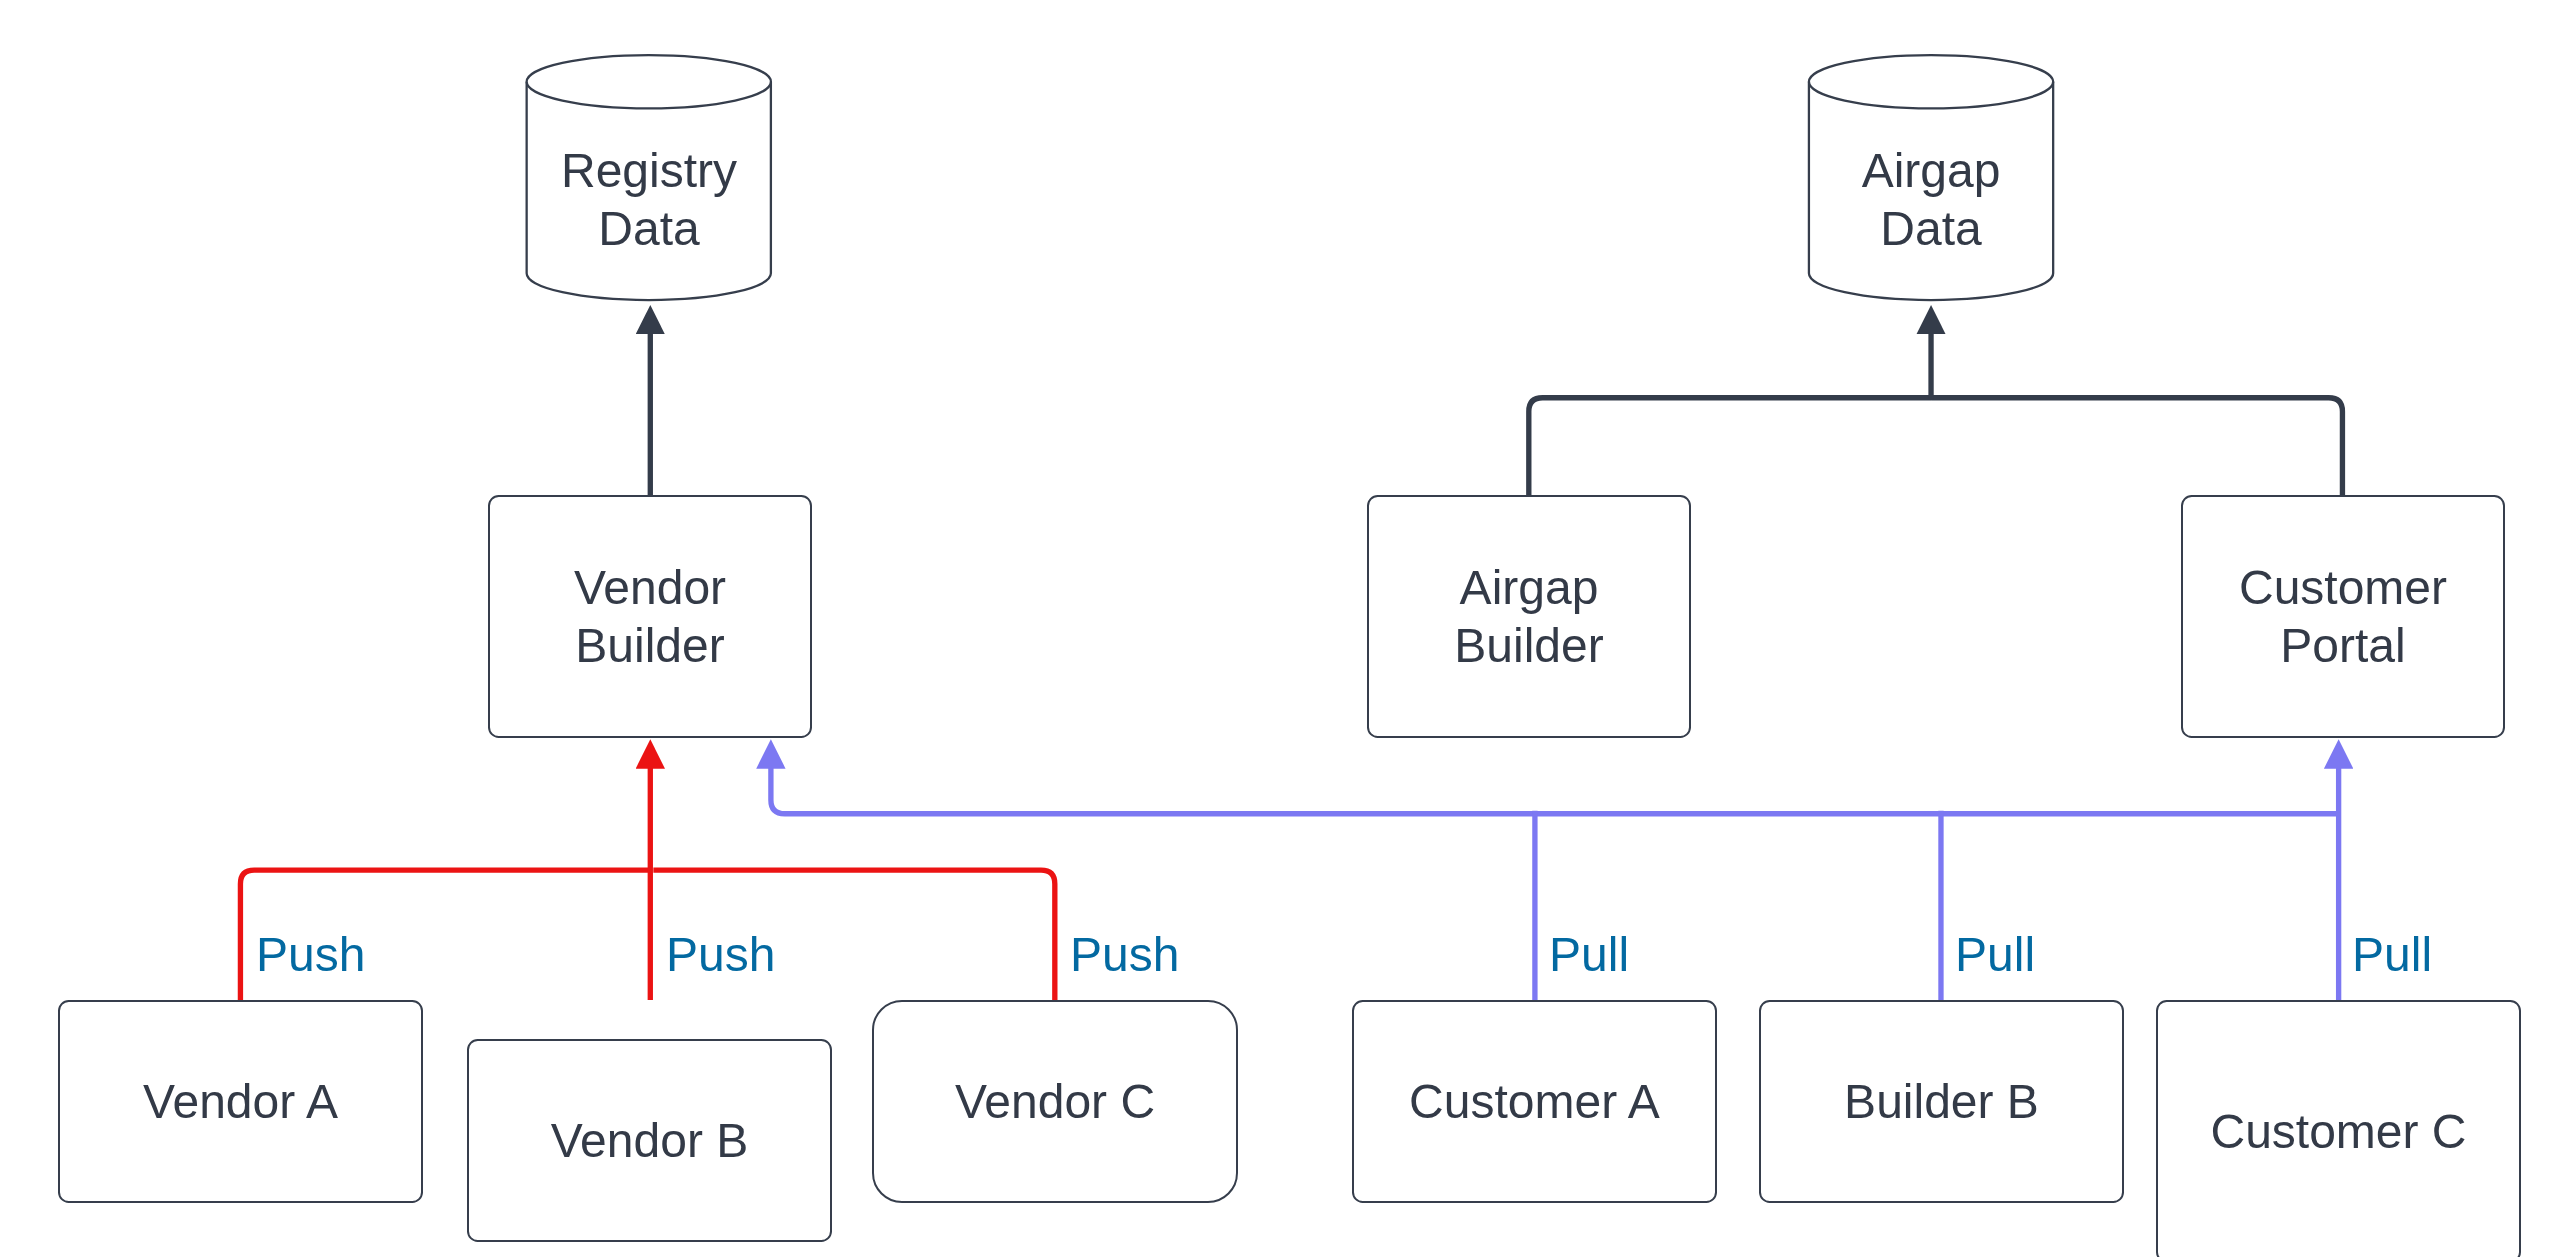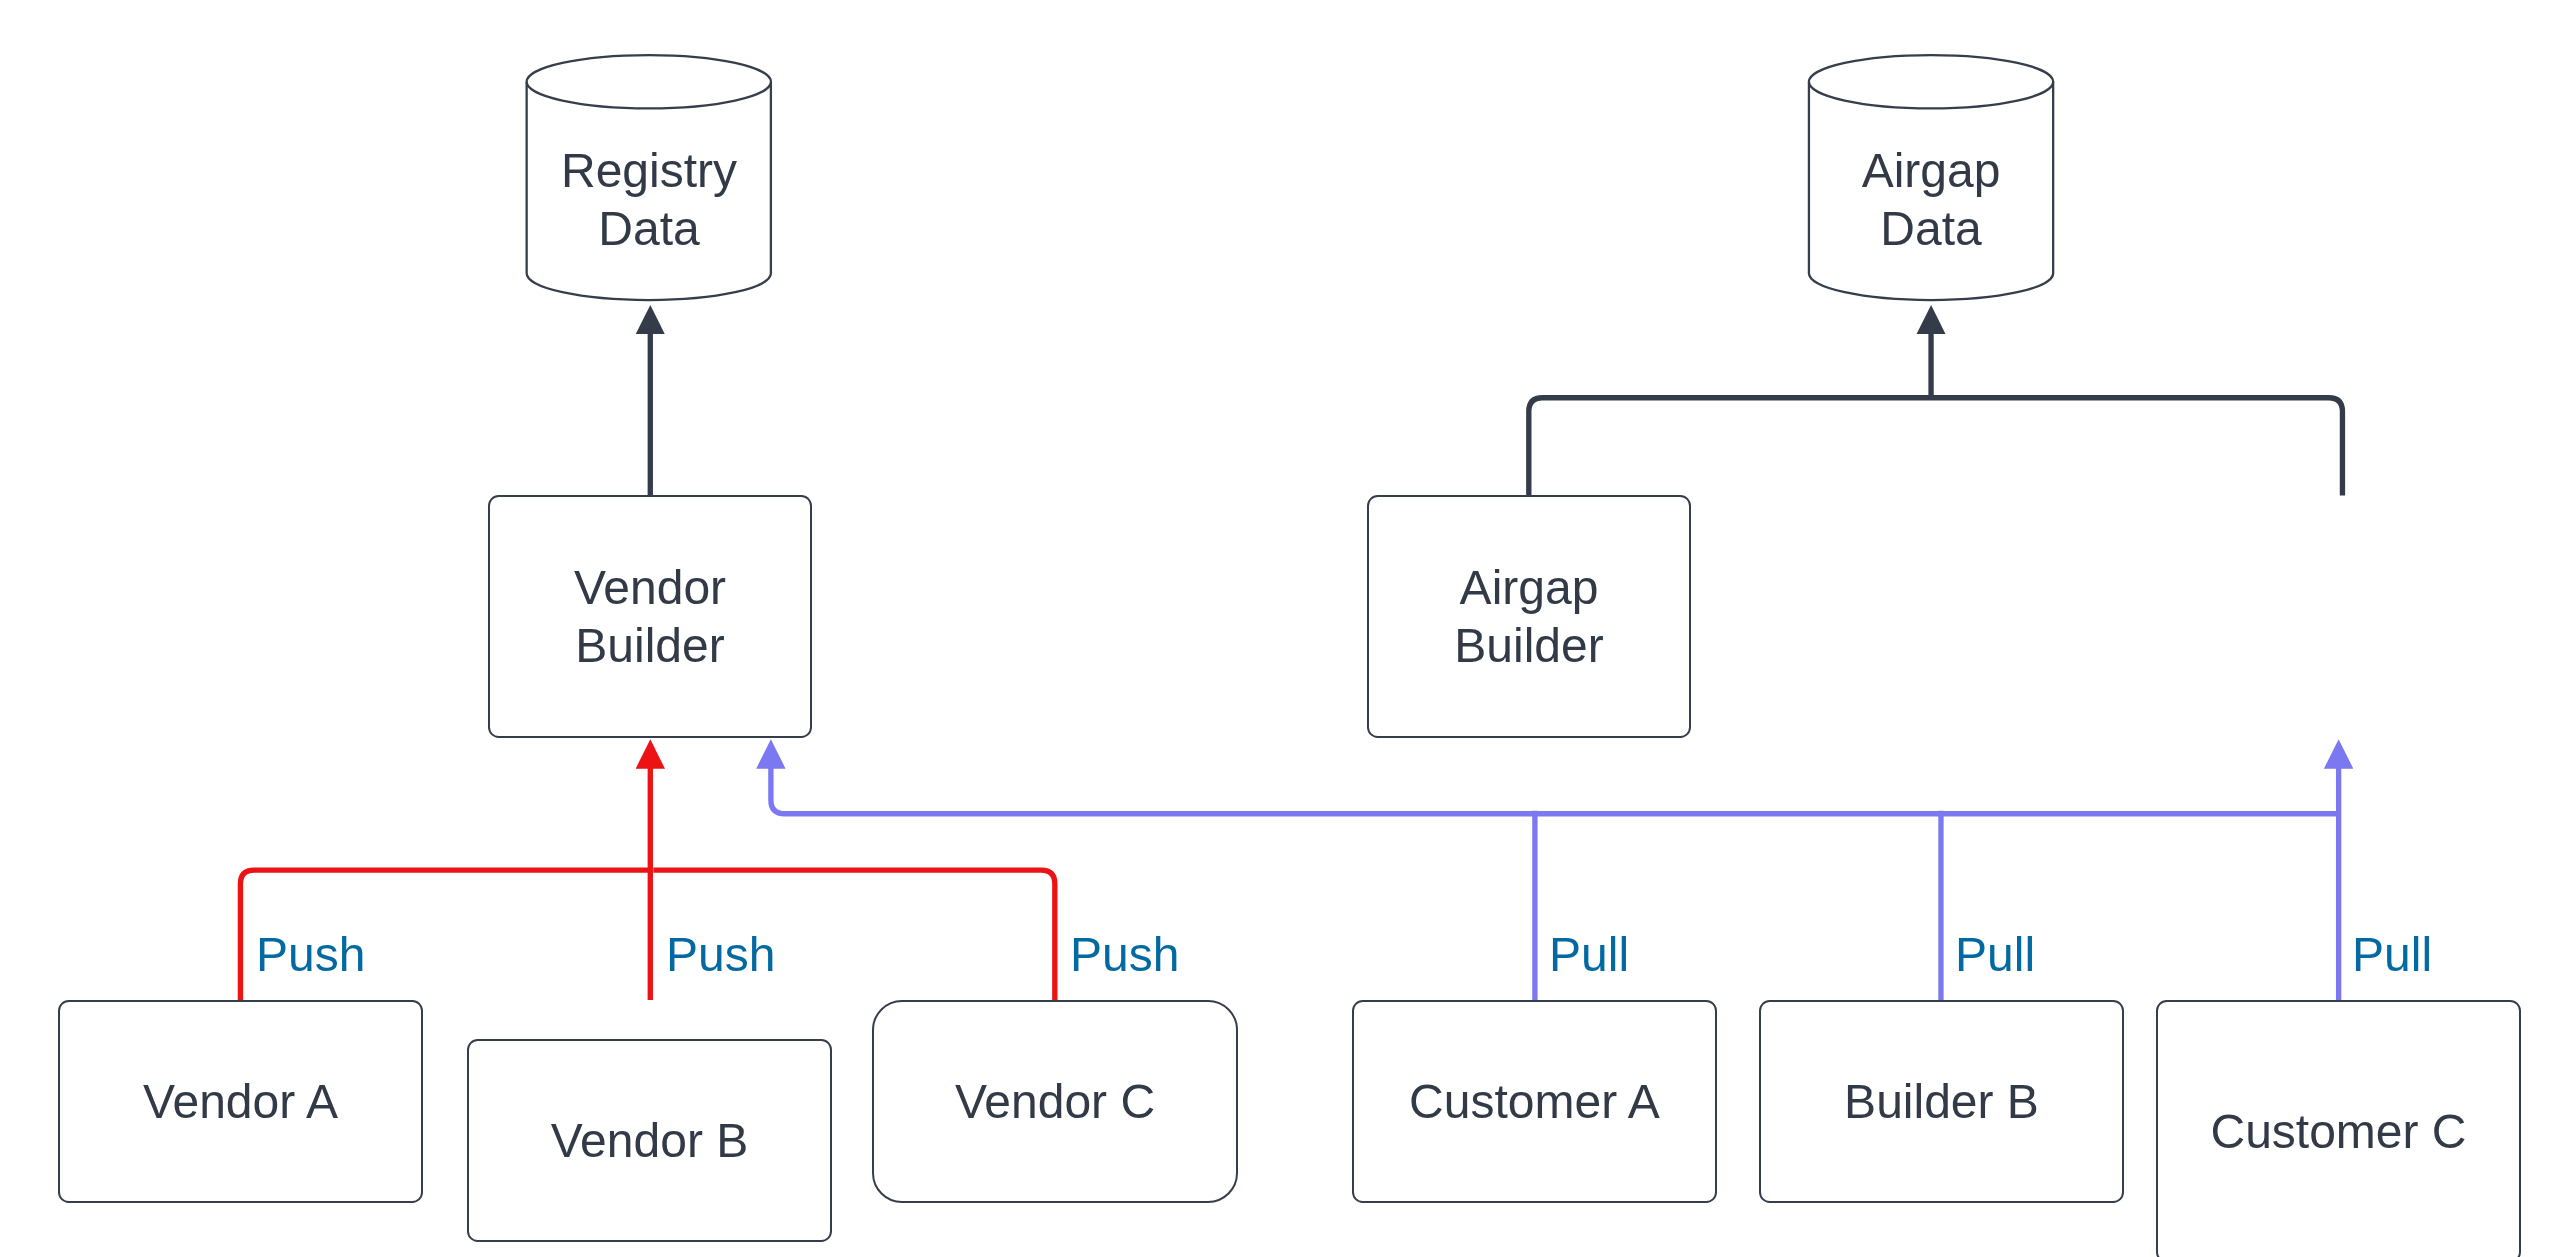--- a/index.html
+++ b/index.html
@@ -94,20 +94,22 @@
 
   <div class="cyl-label" id="lbl-registry-data">Registry
 Data</div>
   <div class="cyl-label" id="lbl-airgap-data">Airgap
 Data</div>
 
   <div class="node" id="n-vendor-registry">Vendor
 Builder</div>
   <div class="node" id="n-airgap-builder">Airgap
 Builder</div>
+  <div class="node" id="n-customer-portal">Customer
+Portal</div>
 
   <div class="node" id="n-vendor-a">Vendor A</div>
   <div class="node" id="n-vendor-b">Vendor B</div>
   <div class="node" id="n-vendor-c">Vendor C</div>
   <div class="node" id="n-customer-a">Customer A</div>
   <div class="node" id="n-customer-b">Builder B</div>
   <div class="node" id="n-customer-c">Customer C</div>
 
   <span class="edge-label" id="el-push-a">Push</span>
   <span class="edge-label" id="el-push-b">Push</span>

